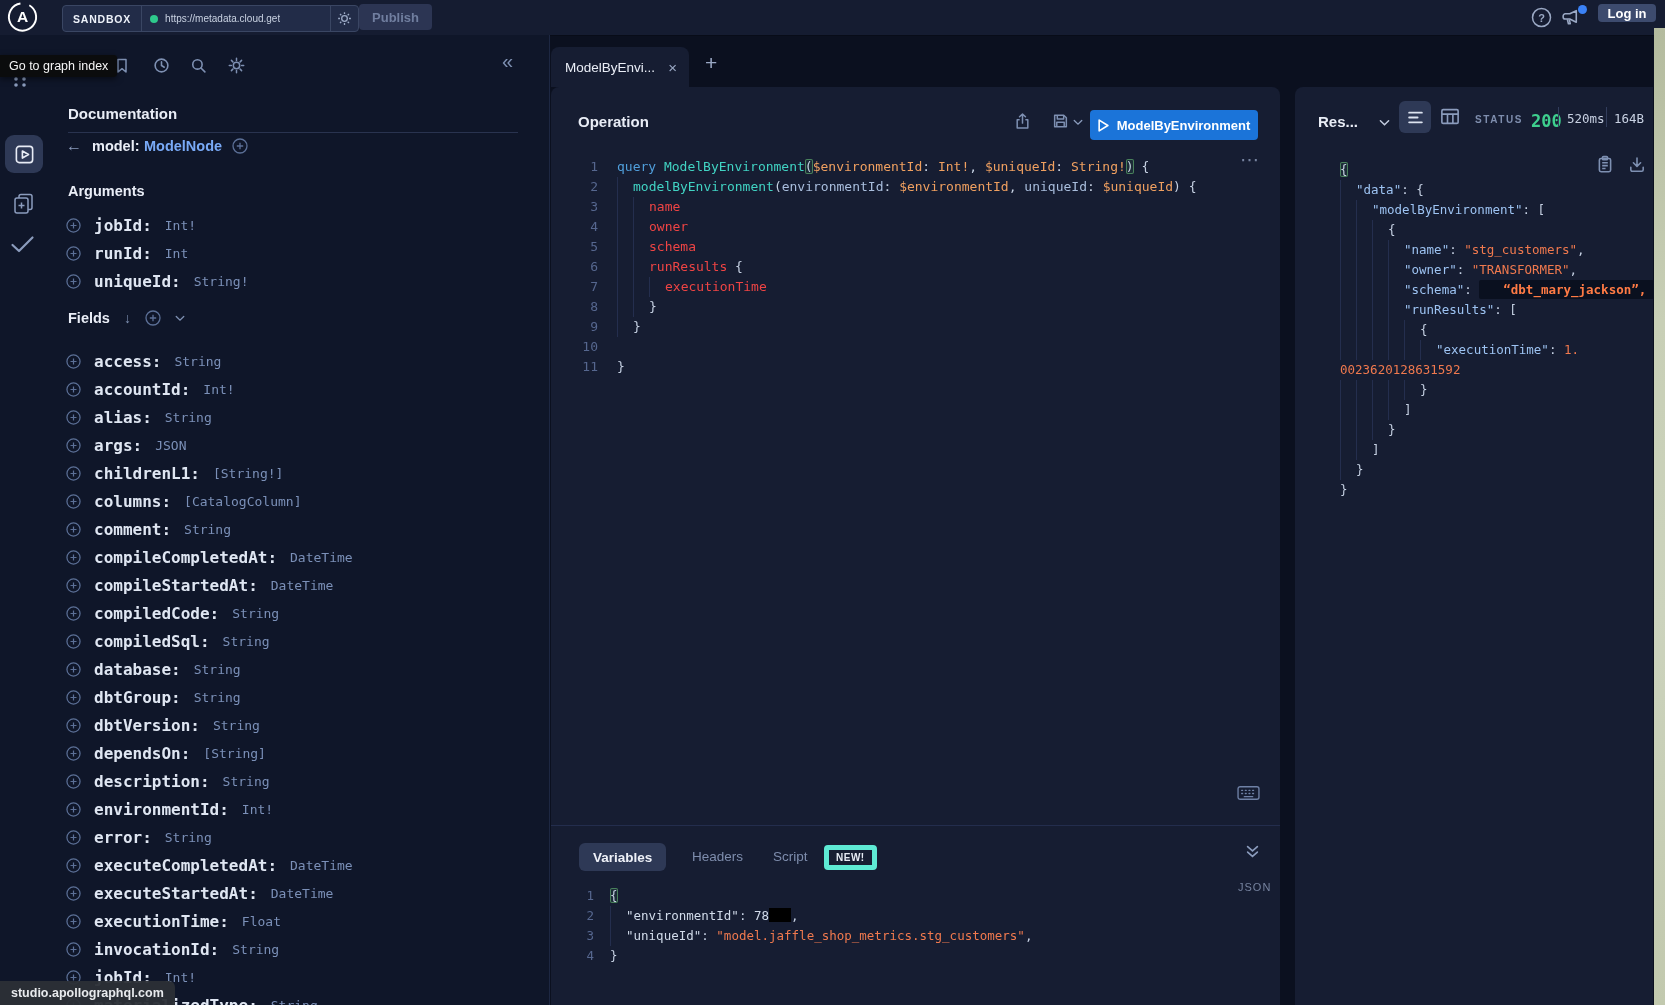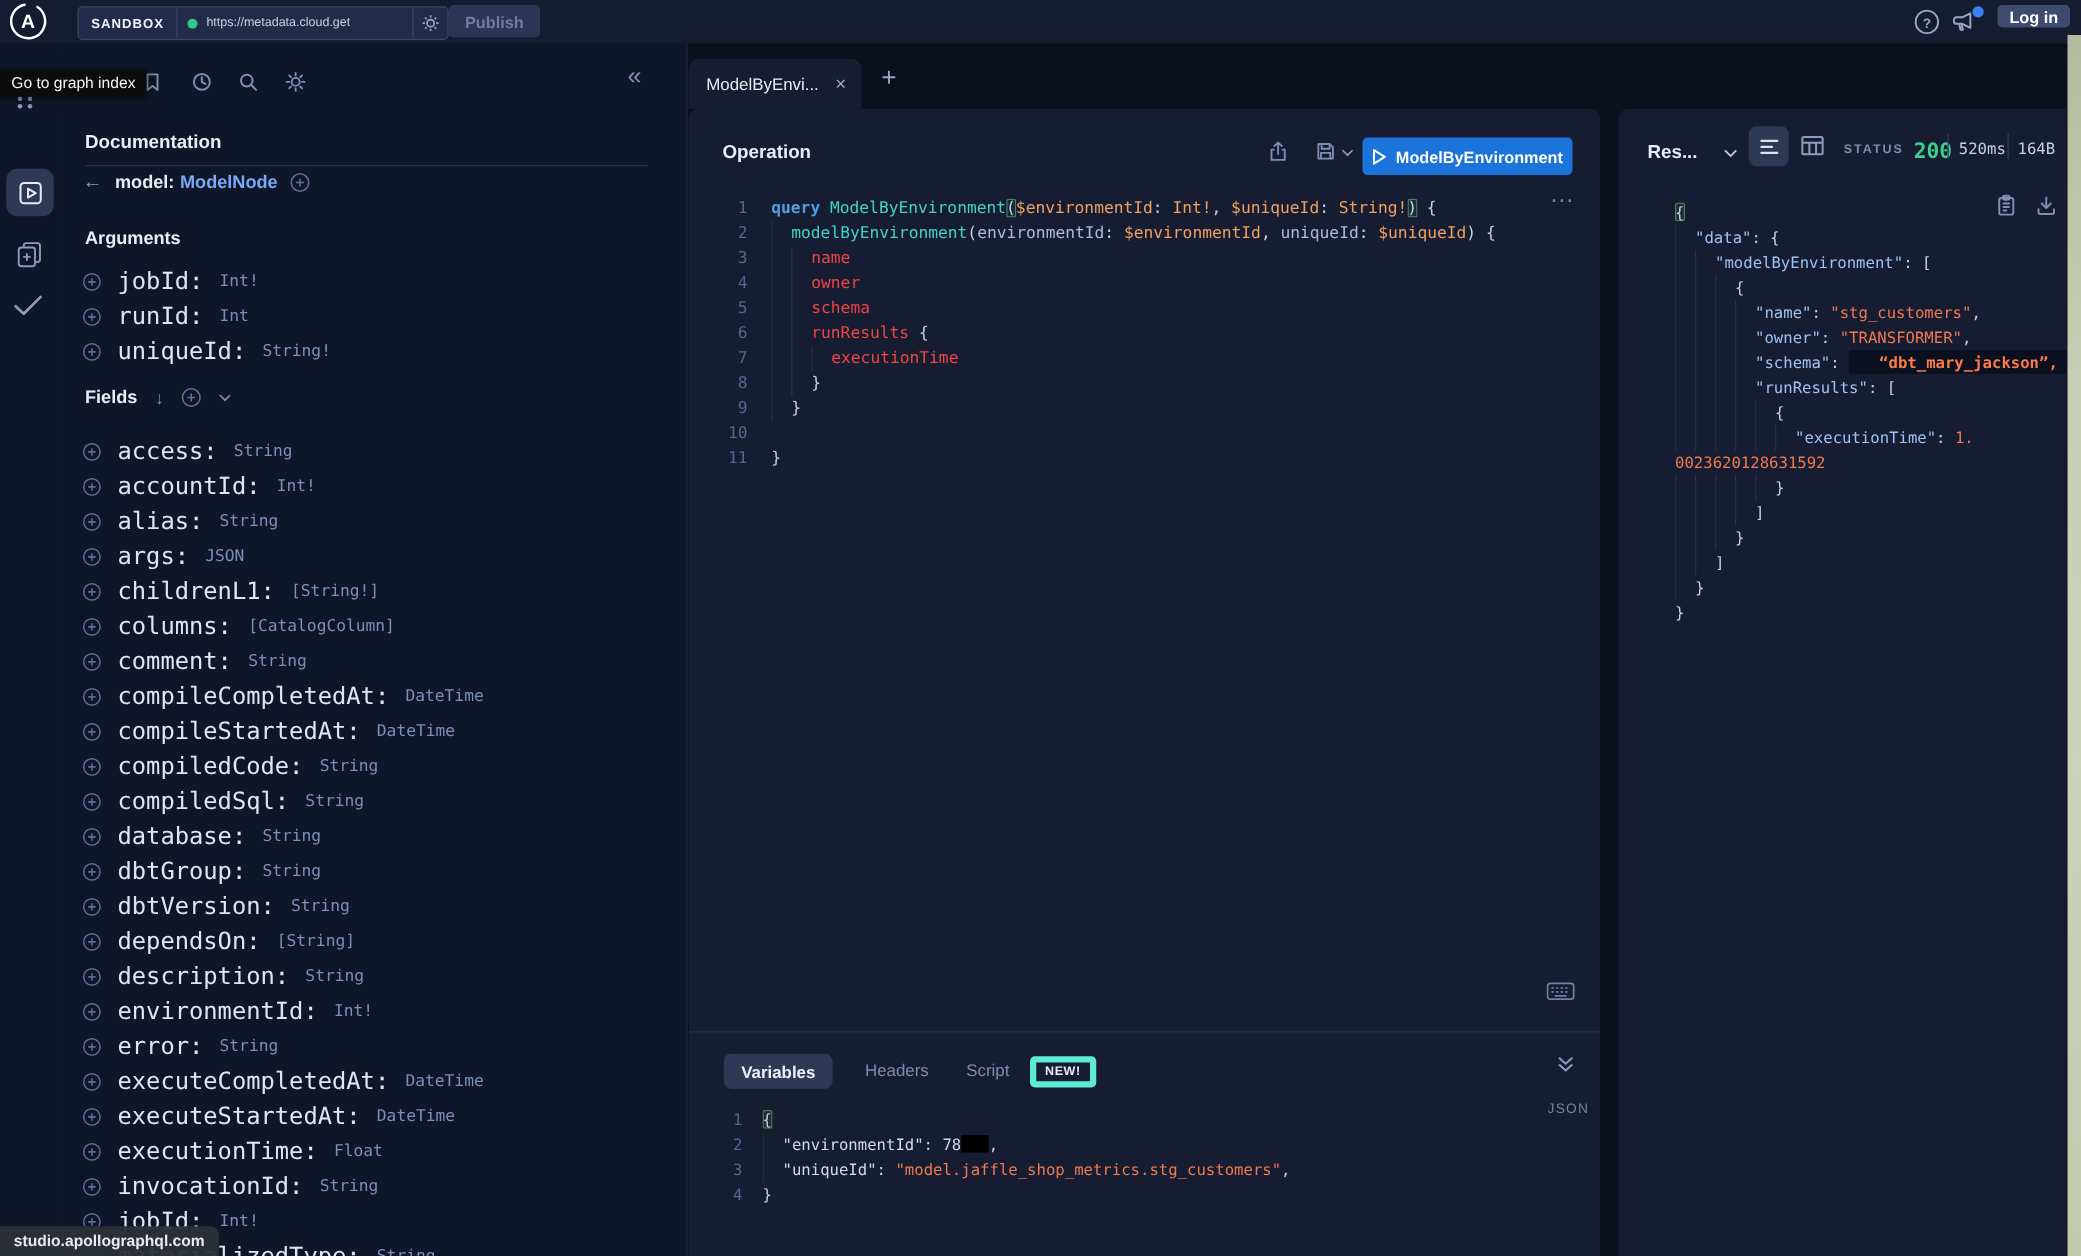--- a/index.html
+++ b/index.html
@@ -33,21 +33,21 @@
   
   .doc-panel{position:absolute;left:47px;top:35px;width:502px;height:970px;background:#0f1629;border-right:1px solid #1d2742;}
   .doc-title{position:absolute;left:68px;top:105px;font-size:15px;font-weight:bold;color:#e9edf6;}
   .doc-title-divider{position:absolute;left:68px;top:132px;width:450px;height:1px;background:#29334f;}
   .doc-type-row{position:absolute;left:66px;top:137px;display:flex;align-items:center;gap:10px;}
   .doc-type-name{font-size:14.5px;font-weight:bold;color:#e9edf6;}
   .doc-type-value{font-size:14.5px;font-weight:600;color:#79aaf7;}
   .doc-section-title{position:absolute;font-size:14.5px;font-weight:bold;color:#e9edf6;}
   .doc-list{position:absolute;width:440px;}
   .doc-row{height:28px;display:flex;align-items:center;gap:13px;}
-  .doc-fname{font-family:"DejaVu Sans Mono",monospace;font-size:19px;color:#dfe6f2;}
+  .doc-fname{font-family:"DejaVu Sans Mono",monospace;font-size:16px;color:#dfe6f2;font-weight:bold;}
   .doc-ftype{font-family:"DejaVu Sans Mono",monospace;font-size:13px;color:#7b90b8;}
   .plus-circle{color:#5c7097;display:inline-flex;flex:none;}
   .muted-ic{color:#7e90b2;}
 
   
   .main-card{position:absolute;left:551px;top:87px;width:729px;height:918px;background:#161d32;border-radius:8px 8px 0 0;}
   .resp-card{position:absolute;left:1295px;top:87px;width:358px;height:918px;background:#161d32;border-radius:8px 0 0 0;}
 
   
   .tab{position:absolute;left:551px;top:47px;width:138px;height:40px;background:#161d32;border-radius:8px 8px 0 0;
@@ -69,21 +69,21 @@
   .lnum{height:20px;line-height:20px;font-family:"DejaVu Sans Mono",monospace;color:#56678f;}
   .codelines{white-space:pre;}
   .cline{height:20px;line-height:20px;white-space:pre;}
   .ed-op .lnum,.ed-op .cline{font-size:13px;}
   .ed-op .codelines{padding-left:19px;}
   .ed-sm .lnum,.ed-sm .cline{font-size:12.5px;}
   .ed-sm .codelines{padding-left:16px;}
   .cline,.lnum{font-family:"DejaVu Sans Mono",monospace;}
   .guide{display:inline-block;width:16px;height:20px;vertical-align:top;box-shadow:inset 1px 0 0 #242e4e;}
 
-  .tk-kw{color:#509fdc;font-weight:bold;}
+  .tk-kw{color:#509fdc;}
   .tk-op{color:#41d3c3;}
   .tk-var{color:#f0a060;}
   .tk-type{color:#f0a060;}
   .tk-p{color:#c6d1e3;}
   .tk-field{color:#ef4444;}
   .tk-arg{color:#a9bedd;}
   .tk-key{color:#9dc3f2;}
   .tk-str{color:#f0794e;}
   .tk-num{color:#f0794e;}
   .tk-vkey{color:#d2dceb;}

